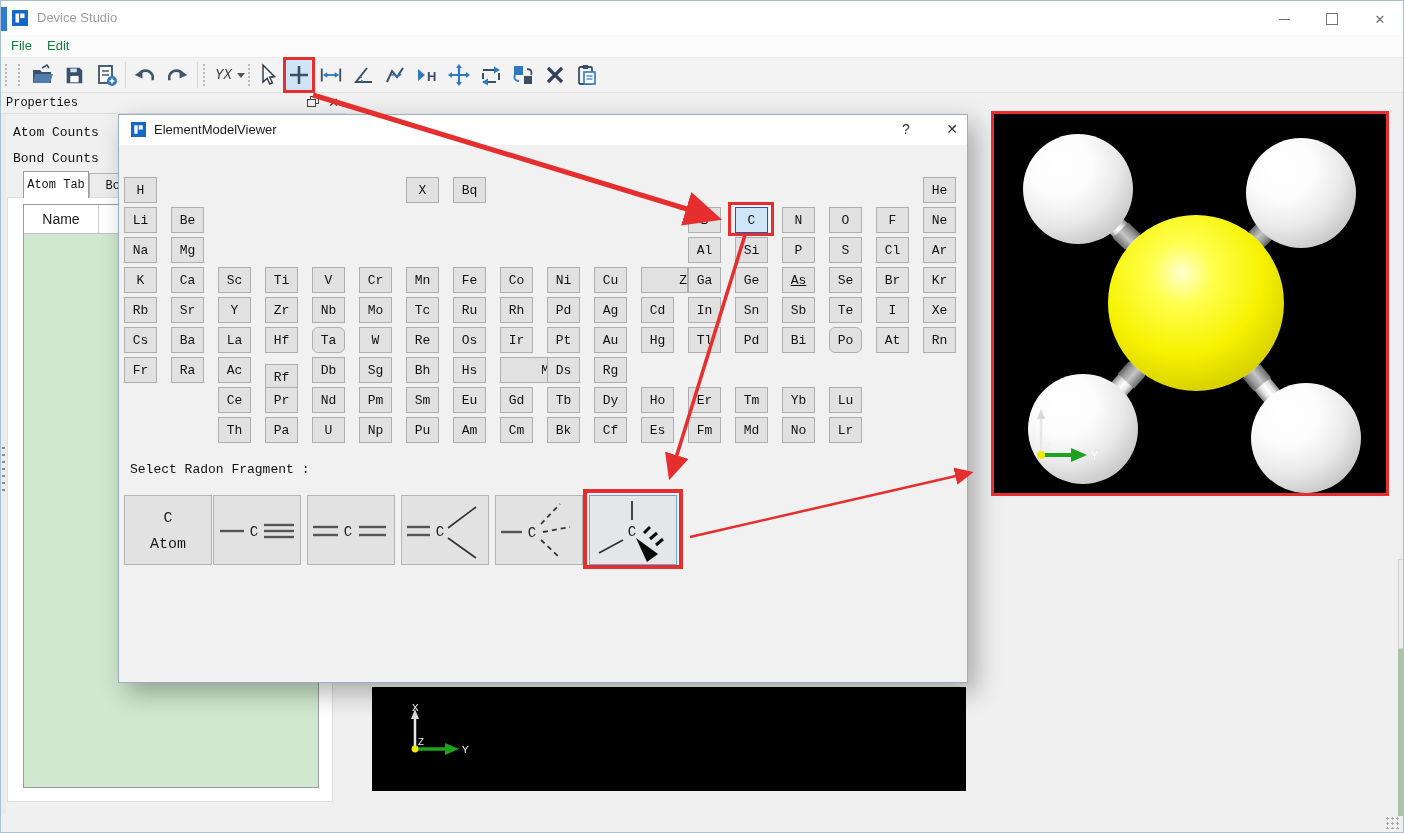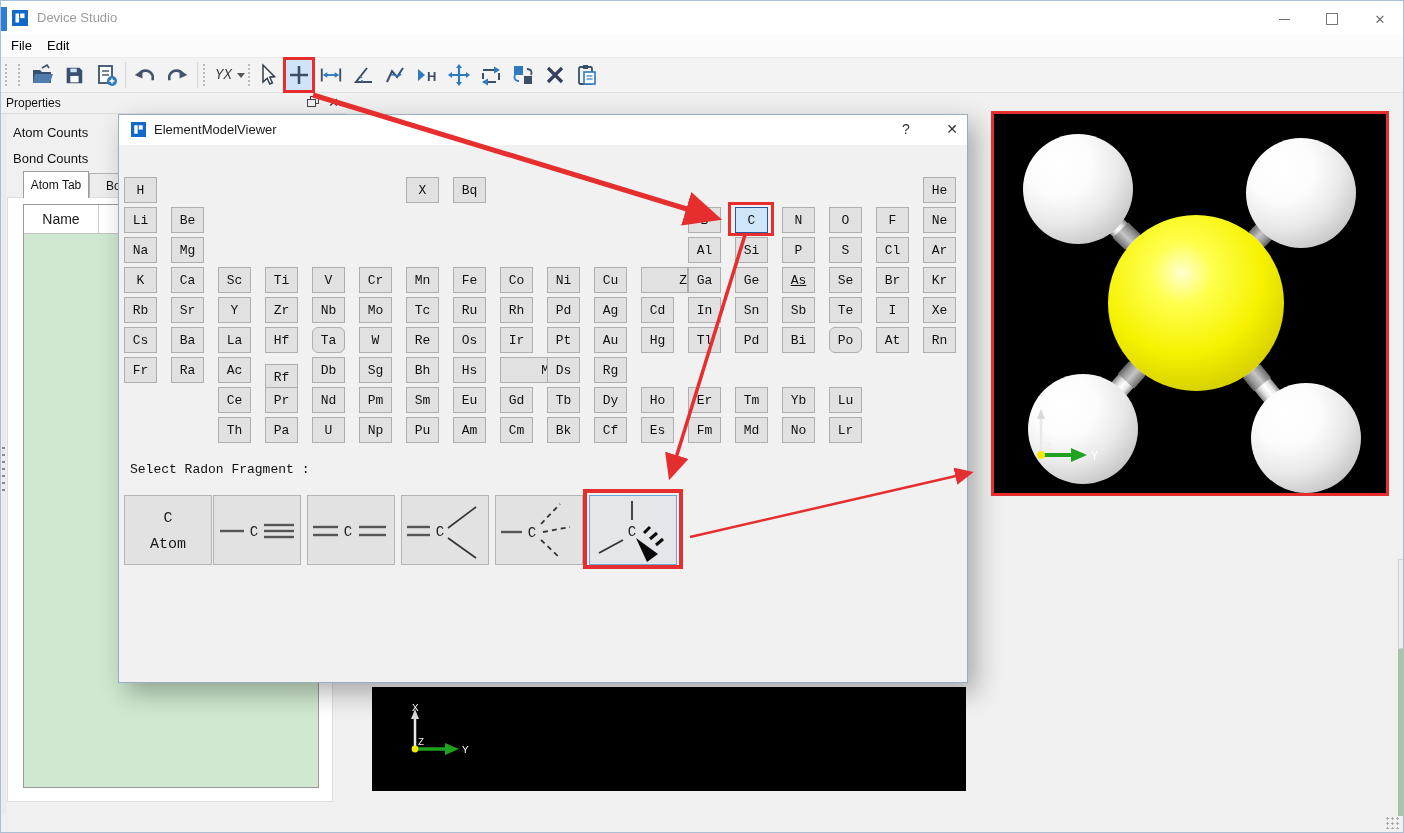--- a/index.html
+++ b/index.html
@@ -1,32 +1,32 @@
 <!DOCTYPE html>
 <html><head>
 <meta charset="utf-8">
 <style>
   html,body{margin:0;padding:0;background:#d8d8d8;}
   #app{position:relative;width:1404px;height:833px;background:#f0f0f0;overflow:hidden;
        border:1px solid #a9c0d4;box-sizing:border-box;
        font-family:"Liberation Sans",sans-serif;-webkit-font-smoothing:antialiased;}
   .abs{position:absolute;}
-  .mono{font-family:Liberation Sans, sans-serif;}
+  .mono{font-family:Liberation Mono, monospace;}
   .sans{font-family:"Liberation Sans",sans-serif;}
 
   
   .titlebar{left:0;top:0;width:100%;height:34px;background:#ffffff;}
   .blue-sliver{left:0;top:6px;width:6px;height:24px;background:#2f7bd6;}
   .app-logo{left:11px;top:9px;width:16px;height:16px;}
   .app-title{left:36px;top:9px;font-size:13px;color:#9b9b9b;}
   .winctl{top:8px;width:34px;height:20px;display:flex;align-items:center;justify-content:center;color:#6e6e6e;font-size:13px;}
   .min-line{width:11px;height:0;border-top:1px solid #6e6e6e;}
   .max-box{width:10px;height:10px;border:1px solid #767676;}
   .menubar{left:0;top:34px;width:100%;height:22px;background:#fbfbfb;}
-  .menu-item{top:37px;font-size:13px;color:#000000;}
+  .menu-item{top:37px;font-size:13px;color:#15803d;}
   .toolbar{left:0;top:56px;width:100%;height:36px;background:#f3f3f3;border-top:1px solid #ebebeb;border-bottom:1px solid #e0e0e0;box-sizing:border-box;}
   .tb-btn{top:59px;width:28px;height:30px;display:flex;align-items:center;justify-content:center;}
   .tb-sep{top:61px;width:0;height:26px;border-left:1px solid #d6d6d6;}
   .gripv{top:62px;width:4px;height:24px;background-image:radial-gradient(#b9b9b9 0.9px,transparent 1px);background-size:4px 4px;}
   .plus-hl{background:#cfe4f7;}
   .yx-btn{top:59px;height:30px;display:flex;align-items:center;gap:5px;padding:0 4px;}
   .yx-txt{font-family:"Liberation Mono",monospace;font-style:italic;font-size:14px;color:#3f3f3f;}
   .caret{width:0;height:0;border-left:4px solid transparent;border-right:4px solid transparent;border-top:5px solid #555;}
 
   

